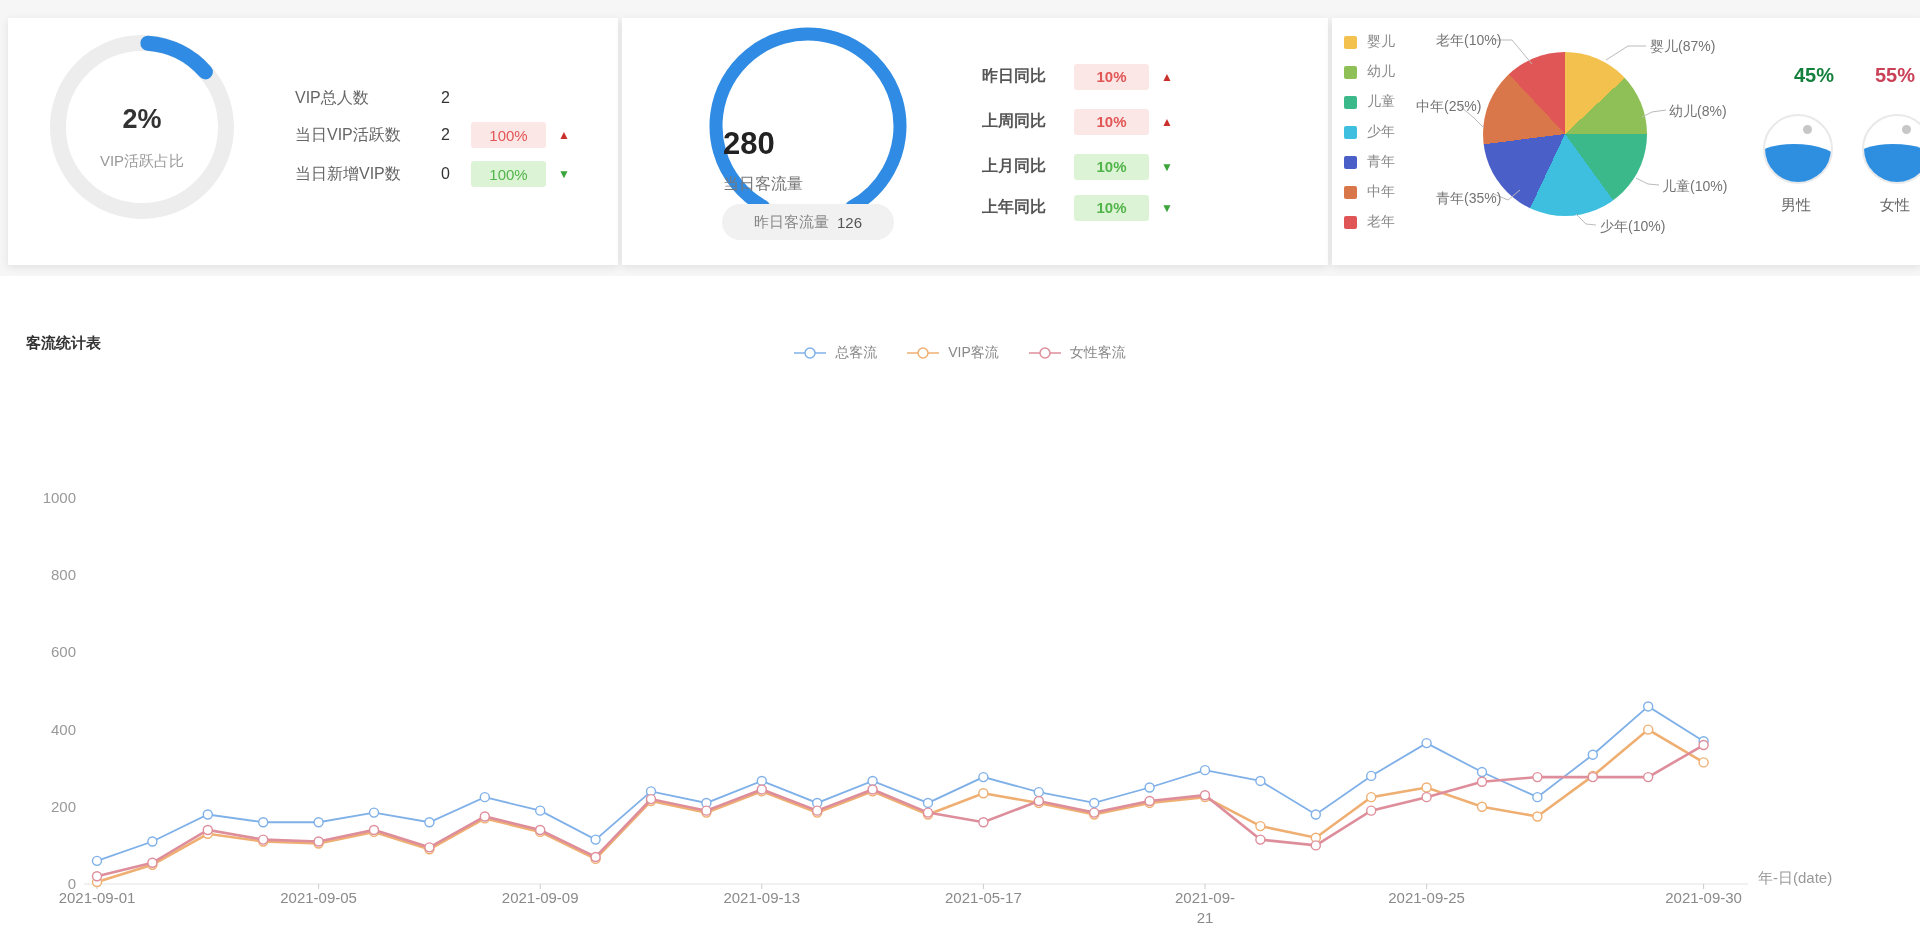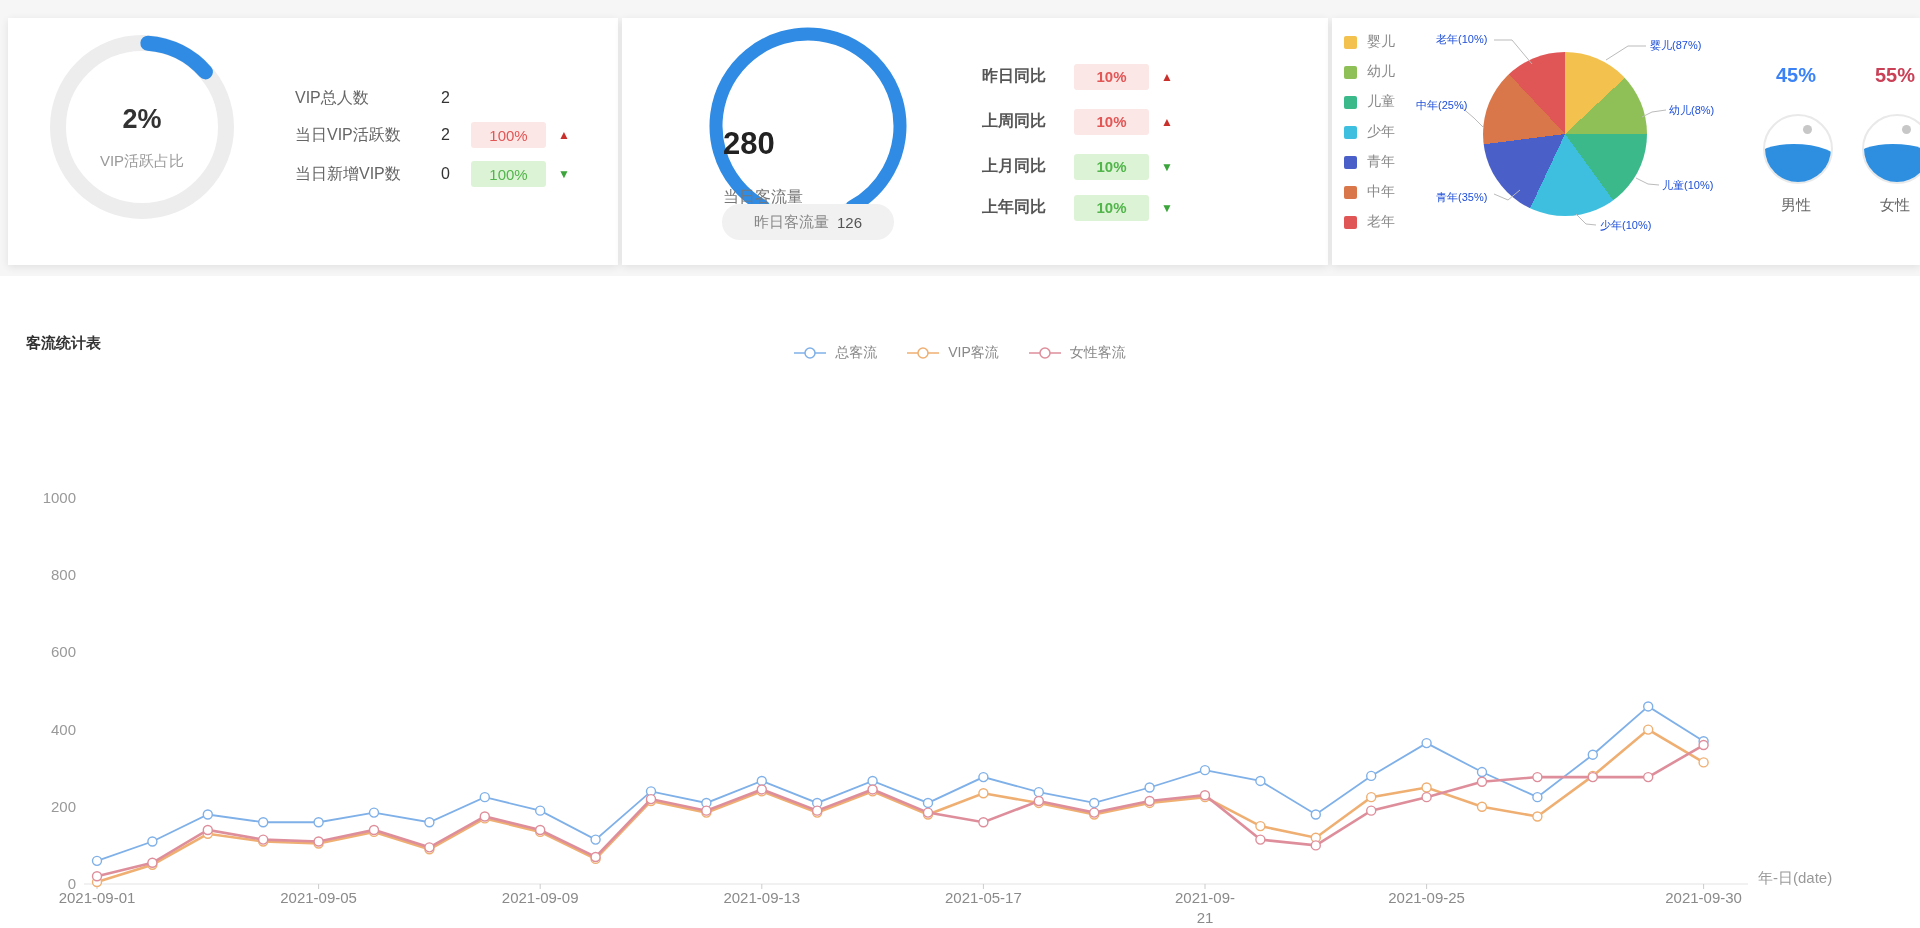--- a/index.html
+++ b/index.html
@@ -22,38 +22,38 @@
   .badge{display:inline-flex;align-items:center;justify-content:center;
          width:75px;height:26px;border-radius:3px;font-size:15px;margin-left:6px;}
   .badge.red{background:#FBE7E6;color:#E25656;}
   .badge.green{background:#DDF3D6;color:#52B54B;}
   .tri{font-size:12px;margin-left:12px;}
   .tri.up{color:#C9302C;}
   .tri.down{color:#3BA43B;}
   
   .ring2-text{position:absolute;left:101px;top:108px;width:170px;text-align:left;}
   .ring2-val{font-size:31px;font-weight:bold;color:#222;}
-  .ring2-cap{font-size:16px;color:#777;margin-top:25px;}
+  .ring2-cap{font-size:16px;color:#777;margin-top:12px;}
   .tag{position:absolute;left:100px;top:186px;width:172px;height:36px;border-radius:18px;
        background:#F1F1F1;display:flex;align-items:center;justify-content:center;gap:8px;}
   .tag-label{font-size:15px;color:#888;}
   .tag-value{font-size:15px;color:#555;}
   .trow{position:absolute;left:360px;height:27px;display:flex;align-items:center;font-weight:bold;}
   .trow .rlabel{width:86px;color:#555;}
   
   .lgrow{position:absolute;left:12px;height:16px;display:flex;align-items:center;gap:10px;}
   .swatch{width:13px;height:13px;border-radius:2px;display:inline-block;}
   .lgtext{font-size:14px;color:#888;}
   #pie{position:absolute;left:151px;top:34px;width:164px;height:164px;border-radius:50%;}
-  .co{position:absolute;font-size:11px;color:#1d4ed8;white-space:nowrap;}
+  .co{position:absolute;font-size:14px;color:#737373;white-space:nowrap;}
   .co1{left:104px;top:14px;}  .co2{left:84px;top:80px;}   .co3{left:104px;top:172px;}
   .co4{left:318px;top:20px;}  .co5{left:337px;top:85px;}  .co6{left:330px;top:160px;}
   .co7{left:268px;top:200px;}
   .pct{position:absolute;top:46px;width:72px;text-align:center;font-size:20px;font-weight:bold;}
-  .pct.male{left:428px;color:#3b82f6;}
+  .pct.male{left:446px;color:#15803d;}
   .pct.female{left:527px;color:#C94057;}
   .liquid{position:absolute;top:96px;width:66px;height:66px;border-radius:50%;
           border:2px solid #E9E9E9;background:#fff;overflow:hidden;}
   .liquid.male{left:431px;}  .liquid.female{left:530px;}
   .wave{position:absolute;left:-8px;right:-8px;bottom:-4px;height:42px;background:#2E8FE0;
         border-radius:48% 60% 0 0 / 34% 46% 0 0;}
   .bubble{position:absolute;top:9px;left:38px;width:9px;height:9px;border-radius:50%;background:#C7C7C7;}
   .gender-label{position:absolute;top:178px;width:72px;text-align:center;font-size:15px;color:#666;}
   .gender-label.male{left:428px;} .gender-label.female{left:527px;}
   

